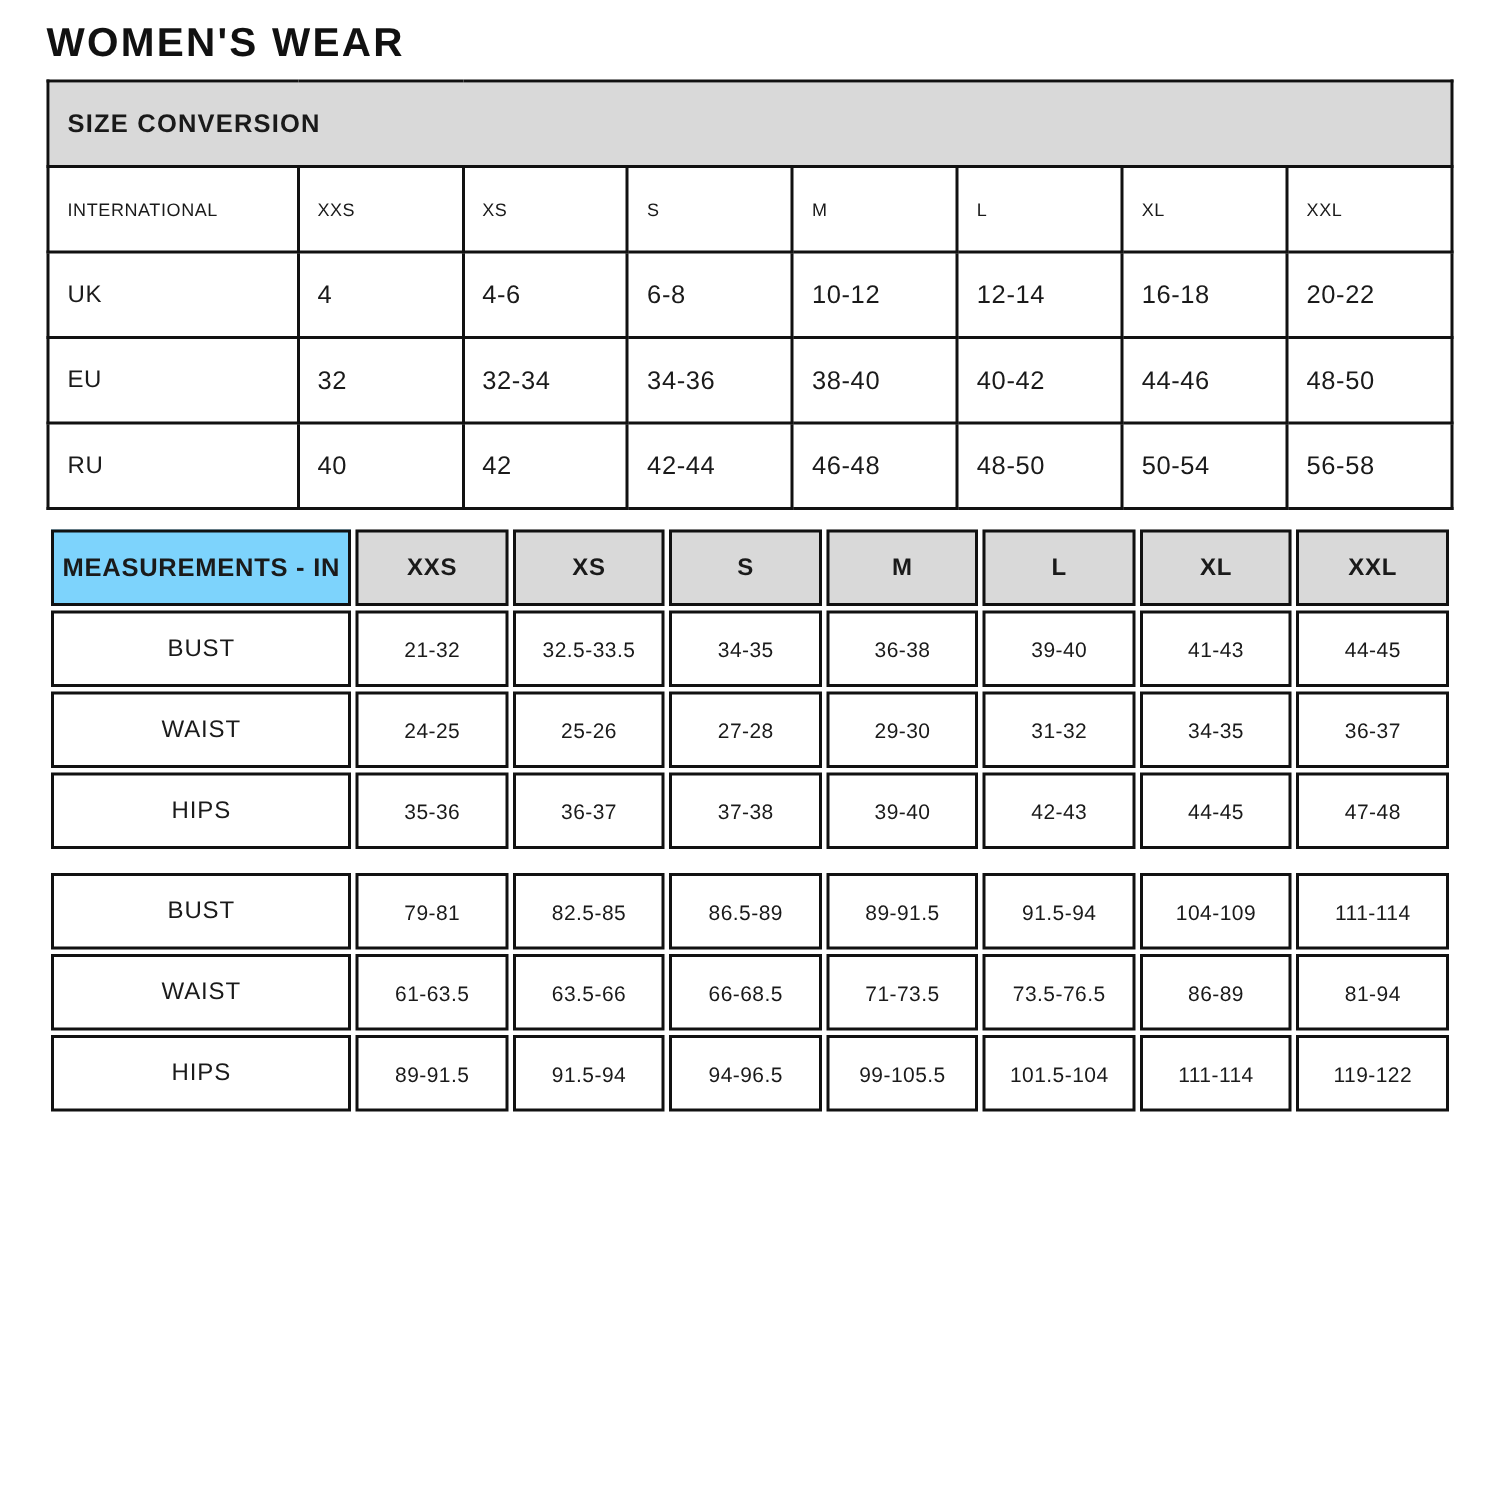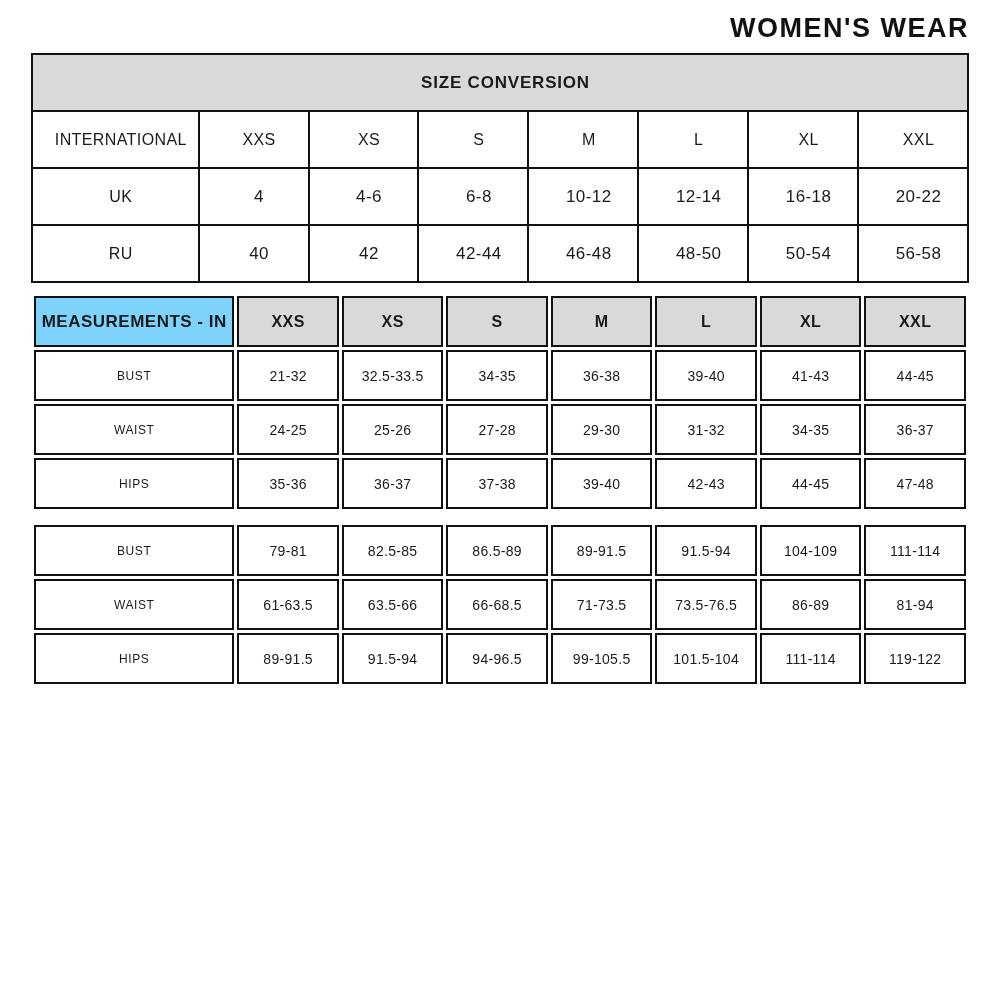--- a/index.html
+++ b/index.html
@@ -10,53 +10,53 @@
     box-sizing: border-box;
     padding: 0 31px;
     background: #ffffff;
     font-family: "Liberation Sans", sans-serif;
     color: #1a1a1a;
   }
   .page-title {
     margin: 0;
     padding-top: 13px;
     height: 40px;
-    text-align: right;
+    text-align: left;
     font-size: 27px;
     font-weight: 700;
     letter-spacing: 1.5px;
     color: #111111;
   }
 
   table { width: 100%; table-layout: fixed; }
 
   
   table.t1 {
     border-collapse: collapse;
     margin-top: 0;
   }
   table.t1 td {
     border: 2px solid #111111;
-    text-align: center;
+    text-align: left;
     vertical-align: middle;
     height: 53px;
     font-size: 17px;
     letter-spacing: 0.4px;
     background: #ffffff;
     overflow: hidden;
     padding-left: 12px;
   }
   table.t1 td.caption {
     background: #d9d9d9;
     font-weight: 700;
     font-size: 17px;
     letter-spacing: 0.8px;
   }
   table.t1 col.c-label { width: 17.8%; }
-  table.t1 td.hdr { font-size: 16px; margin-left: 45px; }
+  table.t1 td.hdr { font-size: 12px; margin-left: 45px; }
   table.t1 td.rowlabel { font-size: 16px; }
 
   
   table.t2 {
     border-collapse: separate;
     border-spacing: 3px;
     margin-top: 10px;
   }
   table.t2 td {
     border: 2px solid #111111;
@@ -73,21 +73,21 @@
     font-weight: 700;
     font-size: 16px;
     letter-spacing: 0.5px;
   }
   table.t2 td.hlabel {
     background: #7dd3fc;
     font-weight: 700;
     font-size: 17px;
     letter-spacing: 0.5px;
   }
-  table.t2 td.rowlabel { font-size: 12px; letter-spacing: 0.6px; }
+  table.t2 td.rowlabel { font-size: 16px; letter-spacing: 0.6px; }
   table.t2 col.c-label { width: 22%; }
 </style>
 </head>
 <body>
 
 <div class="page">
 
   <h1 class="page-title">WOMEN'S WEAR</h1>
 
   <table class="t1">
@@ -119,20 +119,30 @@
         <td class="rowlabel">UK</td>
         <td>4</td>
         <td>4-6</td>
         <td>6-8</td>
         <td>10-12</td>
         <td>12-14</td>
         <td>16-18</td>
         <td>20-22</td>
       </tr>
       <tr>
+        <td class="rowlabel">EU</td>
+        <td>32</td>
+        <td>32-34</td>
+        <td>34-36</td>
+        <td>38-40</td>
+        <td>40-42</td>
+        <td>44-46</td>
+        <td>48-50</td>
+      </tr>
+      <tr>
         <td class="rowlabel">RU</td>
         <td>40</td>
         <td>42</td>
         <td>42-44</td>
         <td>46-48</td>
         <td>48-50</td>
         <td>50-54</td>
         <td>56-58</td>
       </tr>
     </tbody>

